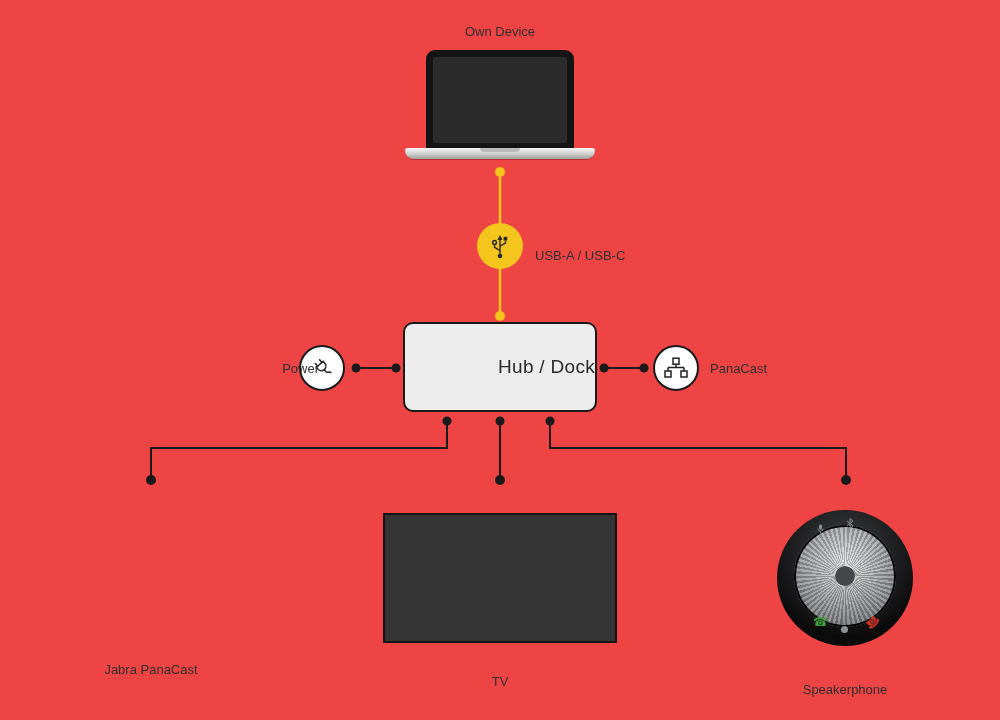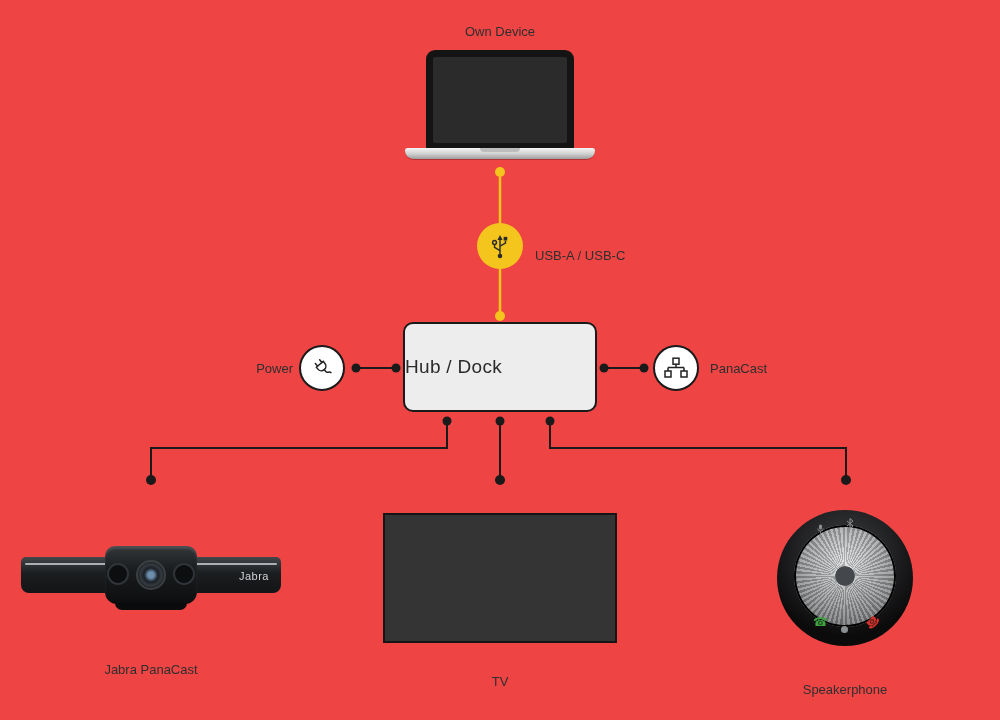--- a/index.html
+++ b/index.html
@@ -30,21 +30,21 @@
   .laptop-display{position:absolute;left:7px;top:7px;right:7px;bottom:6px;background:#2b2b2b;border-radius:2px}
   .laptop-base{position:absolute;left:0;top:98px;width:190px;height:11px;background:linear-gradient(#f5f5f5,#cfcfcf 55%,#9e9e9e);border-radius:3px 3px 10px 10px;box-shadow:0 1px 0 rgba(0,0,0,.25)}
   .laptop-notch{position:absolute;left:50%;top:0;width:40px;height:4px;transform:translateX(-50%);background:#bdbdbd;border-radius:0 0 5px 5px}
 
   
   .badge{position:absolute;width:46px;height:46px;border-radius:50%;display:flex;align-items:center;justify-content:center;z-index:3}
   .badge.yellow{background:var(--accent-yellow)}
   .badge.outlined{background:#fff;border:2px solid var(--line)}
 
   
-  .hub{position:absolute;left:403px;top:322px;width:194px;height:90px;background:var(--hub-fill);border:2px solid var(--line);border-radius:10px;display:flex;align-items:center;justify-content:flex-start;z-index:2}
+  .hub{position:absolute;left:403px;top:322px;width:194px;height:90px;background:var(--hub-fill);border:2px solid var(--line);border-radius:10px;display:flex;align-items:center;justify-content:flex-end;z-index:2}
   .hub-title{font-size:19px;color:#2b2b2b;letter-spacing:.3px}
 
   
   .tv{position:absolute;left:383px;top:513px;width:234px;height:130px;background:#343434;border:2px solid #151515;z-index:2}
 
   
   .panacast{position:absolute;left:21px;top:546px;width:260px;height:66px;z-index:2}
   .wing{position:absolute;top:11px;width:102px;height:36px;background:linear-gradient(#43474a,#1b1d1f 45%,#121416)}
   .wing::after{content:"";position:absolute;left:4px;right:4px;top:6px;height:2px;background:#d6dadd;opacity:.75;border-radius:2px}
   .wing.left{left:0;border-radius:5px 2px 2px 8px}
@@ -123,21 +123,21 @@
       <circle cx="11" cy="24.4" r="2.5" fill="#2b2b2b"></circle>
       <rect x="15" y="3.4" width="4" height="4" fill="#2b2b2b"></rect>
     </svg>
   </div>
   <div class="label" style="left:535px;top:248px">USB-A / USB-C</div>
 
   <div class="hub">
     <span class="hub-title">Hub / Dock</span>
   </div>
 
-  <div class="label" style="right:707px;top:361px">Power</div>
+  <div class="label" style="right:681px;top:361px">Power</div>
   <div class="badge outlined" style="left:299px;top:345px">
     <svg width="26" height="26" viewBox="0 0 26 26">
       <g transform="rotate(-40 13 12)" stroke="#222" stroke-width="1.5" fill="none" stroke-linecap="round">
         <path d="M10.2 8.5 V5"></path>
         <path d="M15.8 8.5 V5"></path>
         <path d="M8.5 8.5 h9 v2.5 a4.5 4.5 0 0 1 -9 0 z"></path>
         <path d="M13 16 v2.2 c0 2.2 3.2 1.6 3.2 3.8"></path>
       </g>
     </svg>
   </div>
@@ -147,32 +147,20 @@
       <g stroke="#222" stroke-width="1.5" fill="none">
         <rect x="9" y="1.2" width="6" height="6"></rect>
         <path d="M12 7.2 V10.5 M4 10.5 H20 M4 10.5 V14 M20 10.5 V14"></path>
         <rect x="1" y="14" width="6" height="6"></rect>
         <rect x="17" y="14" width="6" height="6"></rect>
       </g>
     </svg>
   </div>
   <div class="label" style="left:710px;top:361px">PanaCast</div>
 
-  <div class="panacast">
-    <div class="wing left"></div>
-    <div class="wing right">
-      <span class="wing-brand">Jabra</span>
-    </div>
-    <div class="cam-module">
-      <div class="lens-side l"></div>
-      <div class="lens-side r"></div>
-      <div class="lens-center"></div>
-    </div>
-    <div class="cam-base"></div>
-  </div>
 
   <div class="tv"></div>
 
   <div class="speaker">
     <div class="spk-grille"></div>
     <svg class="spk-ico spk-bt" width="8" height="11" viewBox="0 0 8 11">
       <path d="M4 0.5 V10.5 M4 0.5 L7 3 L1 8 M4 10.5 L7 8 L1 3" stroke="#8e9194" stroke-width="1" fill="none"></path>
     </svg>
     <svg class="spk-ico spk-mic" width="7" height="10" viewBox="0 0 7 10">
       <rect x="2" y="0.5" width="3" height="5" rx="1.5" fill="#8e9194"></rect>

